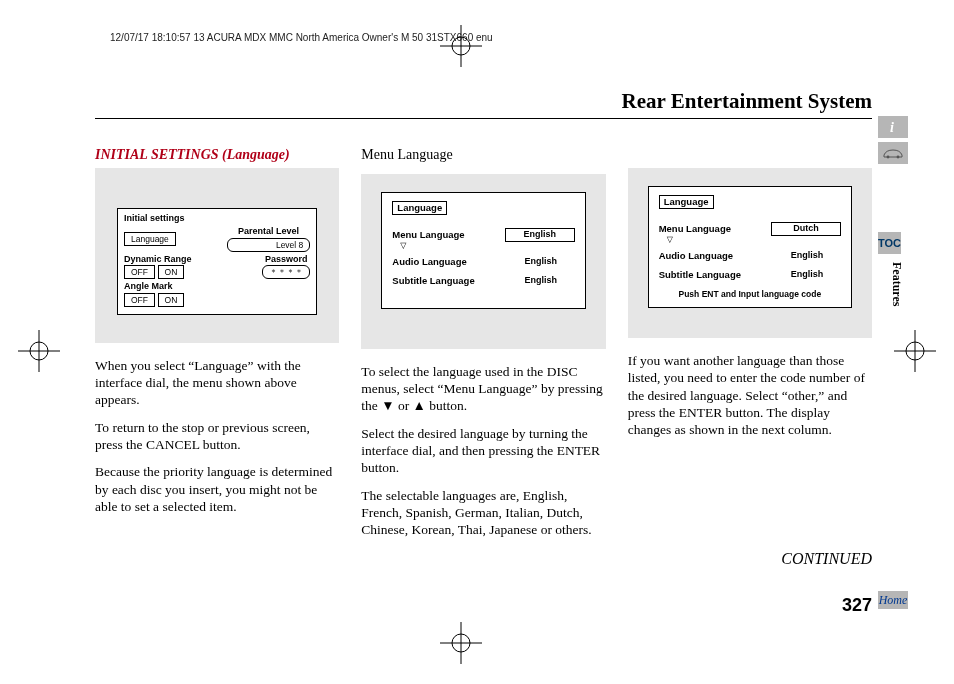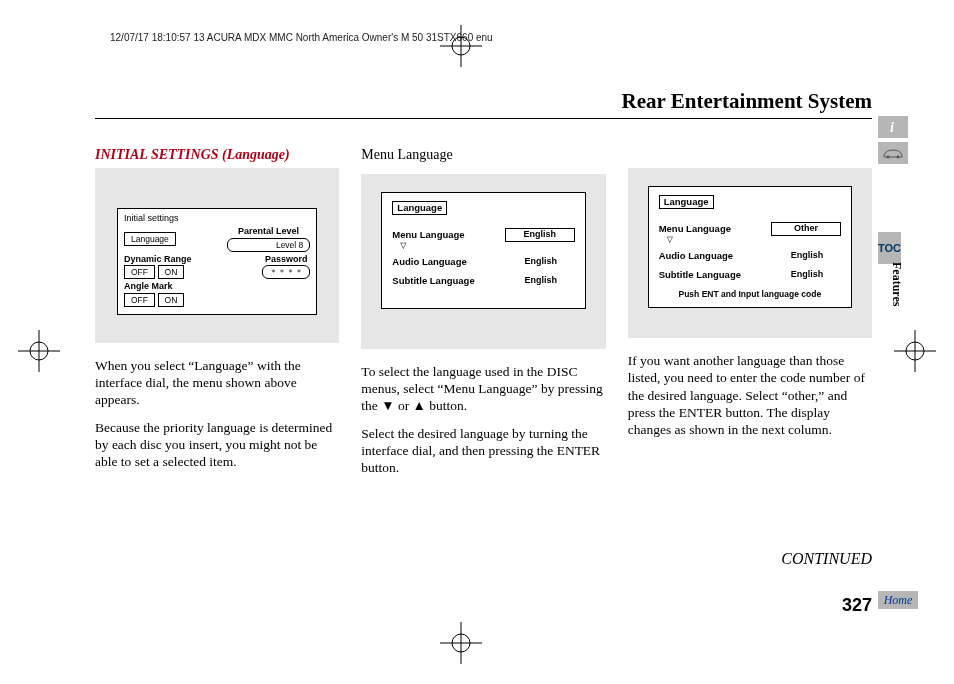--- a/index.html
+++ b/index.html
@@ -83,21 +83,21 @@
     border: 1.5px solid #000;
     font-family: Arial, sans-serif;
     font-size: 9px;
     box-sizing: border-box;
   }
 
   .screen1 {
     top: 40px; left: 22px; right: 22px; bottom: 28px;
     padding: 4px 6px;
   }
-  .s1-title { font-weight: normal; margin-bottom: 2px; }
+  .s1-title { font-weight: bold; margin-bottom: 2px; }
   .s1-row { display:flex; align-items:center; }
   .s1-box { border:1px solid #000; padding: 0 6px; font-size:8.5px; display:inline-block; line-height:12px;}
   .s1-lab { font-weight:bold; }
 
   .screen23 {
     top: 18px; left: 20px; right: 20px; bottom: 40px;
     padding: 8px 10px;
   }
   .menu-hdr {
     border:1px solid #000;
@@ -138,23 +138,23 @@
   .tab {
     background:#b6b6b6;
     margin-bottom:4px;
     display:flex;
     align-items:center;
     justify-content:center;
     font-size:11px;
   }
   .tab.i { height:22px; color:#fff; font-family:Georgia,serif; font-style:italic; font-weight:bold; }
   .tab.car { height:22px; }
-  .tab.toc { height:32px; font-family:Arial,sans-serif; font-weight:bold; color:#003766; font-size:11px; position:absolute; top:116px;text-align:right; }
+  .tab.toc { height:22px; font-family:Arial,sans-serif; font-weight:bold; color:#003766; font-size:11px; position:absolute; top:116px;text-align:right; }
   .tab.home {
-    height:18px; width:40px;
+    height:18px; width:30px;
     position:absolute;
     bottom: -445px;
     background:#b6b6b6;
     font-family: "Brush Script MT", cursive;
     font-style: italic;
     color:#003890;
     font-size:12px;
   }
   .vtext {
     writing-mode: vertical-rl;
@@ -266,20 +266,21 @@
         <div class="s1-row" style="margin-top:2px;">
           <span>
             <span class="s1-lab">Angle Mark</span><br>
             <span class="s1-box">OFF</span>
             <span class="s1-box">ON</span>
           </span>
         </div>
       </div>
     </div>
     <p>When you select “Language” with the interface dial, the menu shown above appears.</p>
+    <p>To return to the stop or previous screen, press the CANCEL button.</p>
     <p>Because the priority language is determined by each disc you insert, you might not be able to set a selected item.</p>
   </div>
 
   <div class="col">
     <div class="subhead">Menu Language</div>
     <div class="figure">
       <div class="screen screen23">
         <span class="menu-hdr">Language</span>
         <div class="menu-row">
           <span>Menu Language</span>
@@ -293,30 +294,31 @@
         <div class="menu-row">
           <span>Subtitle Language</span>
           <span class="menu-val plain">English</span>
         </div>
       </div>
     </div>
     <p>
       <span>To select the language used in the DISC menus, select “Menu Language” by pressing the </span><span class="tri">▼</span><span> or </span><span class="tri">▲</span><span> button.</span>
     </p>
     <p>Select the desired language by turning the interface dial, and then pressing the ENTER button.</p>
+    <p>The selectable languages are, English, French, Spanish, German, Italian, Dutch, Chinese, Korean, Thai, Japanese or others.</p>
   </div>
 
   <div class="col">
     <div style="height:22px;"></div>
     <div class="figure" style="height:170px;">
       <div class="screen screen23" style="bottom:30px;">
         <span class="menu-hdr">Language</span>
         <div class="menu-row">
           <span>Menu Language</span>
-          <span class="menu-val">Other</span>
+          <span class="menu-val">Dutch</span>
         </div>
         <div class="chev">▽</div>
         <div class="menu-row">
           <span>Audio Language</span>
           <span class="menu-val plain">English</span>
         </div>
         <div class="menu-row">
           <span>Subtitle Language</span>
           <span class="menu-val plain">English</span>
         </div>

